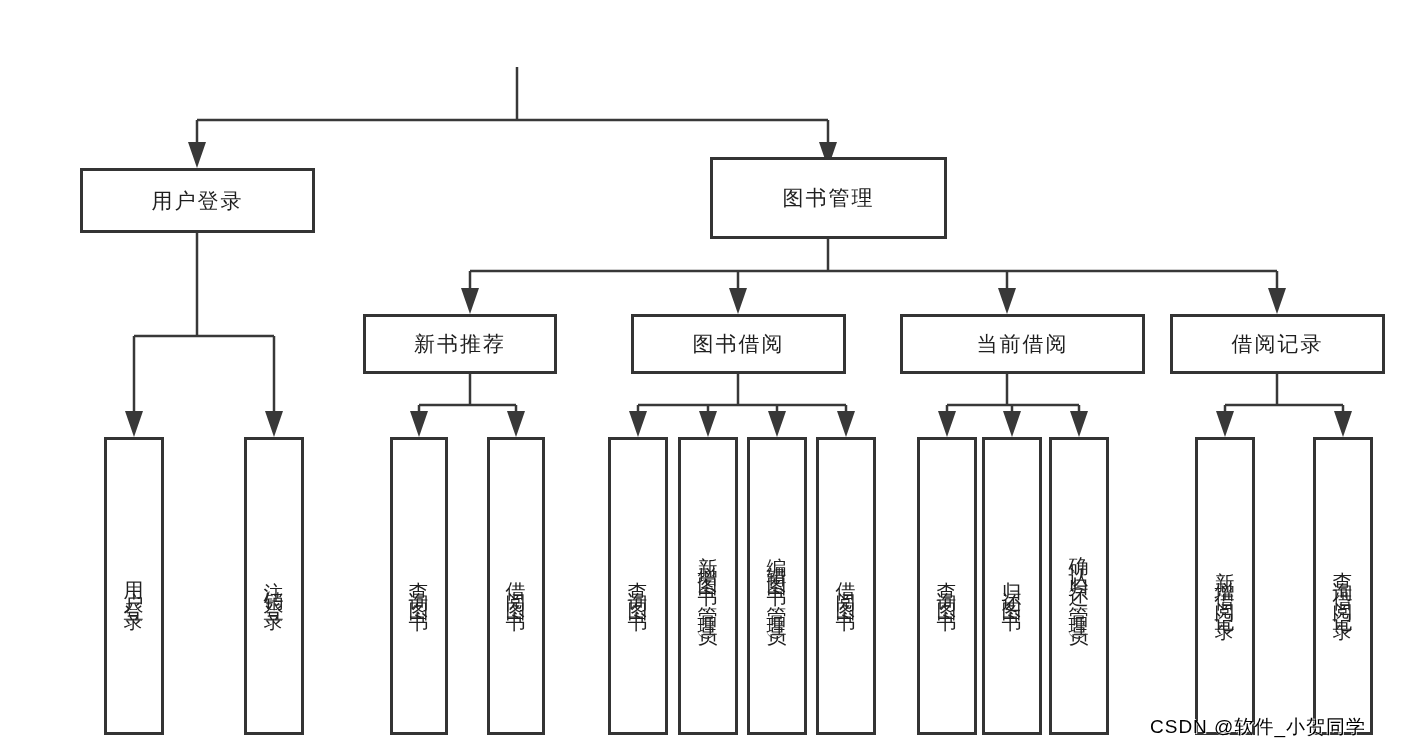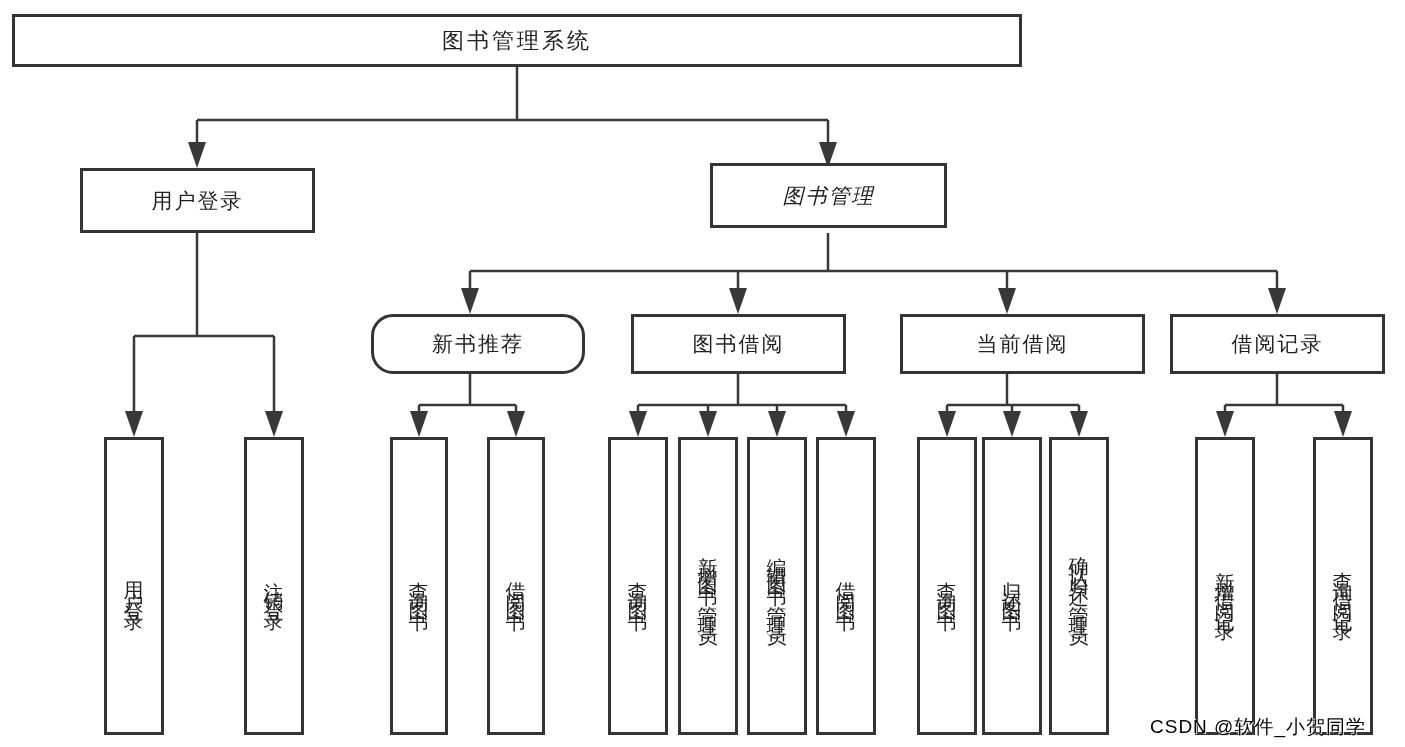--- a/index.html
+++ b/index.html
@@ -129,26 +129,25 @@
       <g>
         <line x1="1277" y1="374" x2="1277" y2="405" stroke="#383838" stroke-width="2.5"></line>
         <line x1="1225" y1="405" x2="1343" y2="405" stroke="#383838" stroke-width="2.5"></line>
         <line x1="1225" y1="405" x2="1225" y2="414" stroke="#383838" stroke-width="2.5"></line>
         <polygon points="1216,411 1234,411 1225,437" fill="#383838"></polygon>
         <line x1="1343" y1="405" x2="1343" y2="414" stroke="#383838" stroke-width="2.5"></line>
         <polygon points="1334,411 1352,411 1343,437" fill="#383838"></polygon>
       </g>
     </svg>
 
-  <div class="node h-node root-node" style="left:12px; top:14px; width:1010px; height:53px;">图书管理系统</div>
 
   <div class="node h-node" style="left:80px; top:168px; width:235px; height:65px;">用户登录</div>
-  <div class="node h-node" style="left:710px; top:163px; width:237px; height:65px;font-style:italic;">图书管理</div>
+  <div class="node h-node" style="left:710px; top:157px; width:237px; height:82px;">图书管理</div>
 
-  <div class="node h-node" style="left:371px; top:314px; width:214px; height:60px;border-radius:22px;">新书推荐</div>
+  <div class="node h-node" style="left:363px; top:314px; width:194px; height:60px;">新书推荐</div>
   <div class="node h-node" style="left:631px; top:314px; width:215px; height:60px;">图书借阅</div>
   <div class="node h-node" style="left:900px; top:314px; width:245px; height:60px;">当前借阅</div>
   <div class="node h-node" style="left:1170px; top:314px; width:215px; height:60px;text-align:right;">借阅记录</div>
 
   <div class="node v-node" style="left:104px; top:437px; width:60px; height:298px;">
     <span>用户登录</span>
   </div>
   <div class="node v-node" style="left:244px; top:437px; width:60px; height:298px;">
     <span>注销登录</span>
   </div>

